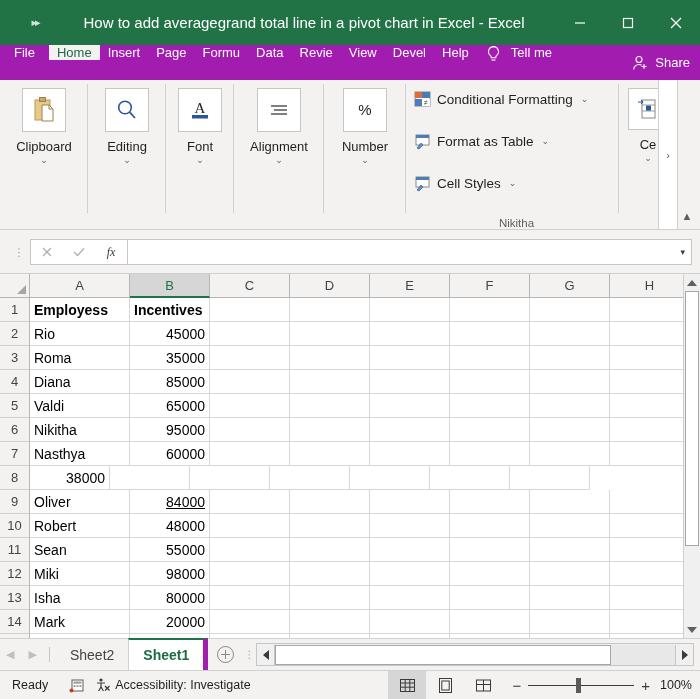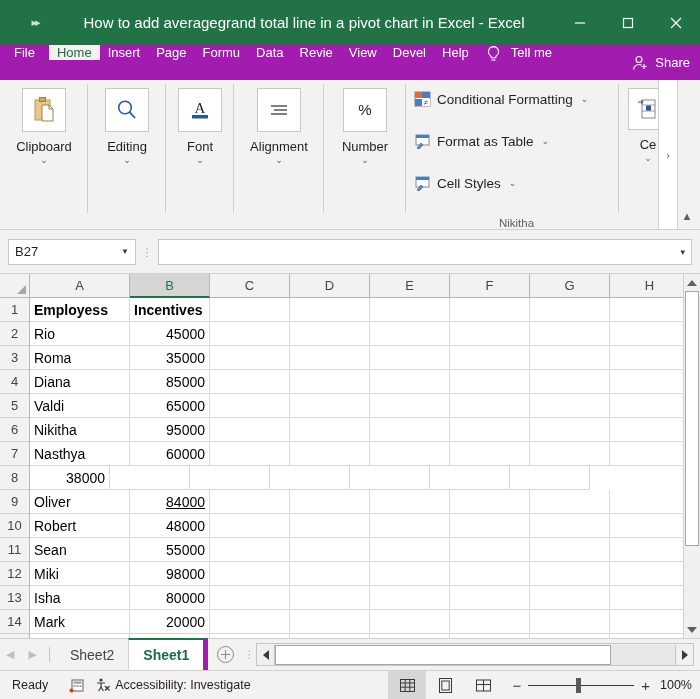--- a/index.html
+++ b/index.html
@@ -426,27 +426,41 @@
       </div>
       <div class="rlabel">Ce</div>
       <div class="rchev">⌄</div>
     </div>
 
     <div class="ribbon-scroll-right">›</div>
     <div class="ribbon-collapse">▲</div>
   </div>
 
   <div class="formulabar">
-    <div class="namebox">
-      <span class="nb-val">B27</span>
-      <span class="nb-arrow">▼</span>
-    </div>
     <div class="fb-grip">
         <span>⋮</span>
       </div>
+    <div class="fb-btns">
+      <div class="fb-btn">
+        <svg width="14" height="14" viewBox="0 0 14 14">
+            <line x1="3" y1="3" x2="11" y2="11" stroke="#b0aeac" stroke-width="1.3"></line>
+            <line x1="11" y1="3" x2="3" y2="11" stroke="#b0aeac" stroke-width="1.3"></line>
+          </svg>
+      </div>
+      <div class="fb-btn">
+        <svg width="14" height="14" viewBox="0 0 14 14">
+            <polyline points="2,7 5.5,10.5 12,3.5" fill="none" stroke="#b0aeac" stroke-width="1.3"></polyline>
+          </svg>
+      </div>
+      <div class="fb-btn">
+        <svg width="18" height="16" viewBox="0 0 18 16">
+            <text x="9" y="12" font-size="12" font-style="italic" font-family="Liberation Serif, serif" text-anchor="middle" fill="#3b3a39">fx</text>
+          </svg>
+      </div>
+    </div>
     <div class="fb-input">
       <span class="val"></span>
       <span class="caret">▾</span>
     </div>
   </div>
 
   <div class="gridwrap">
     <div class="gridmain">
 
       <div class="colhdr-row">

